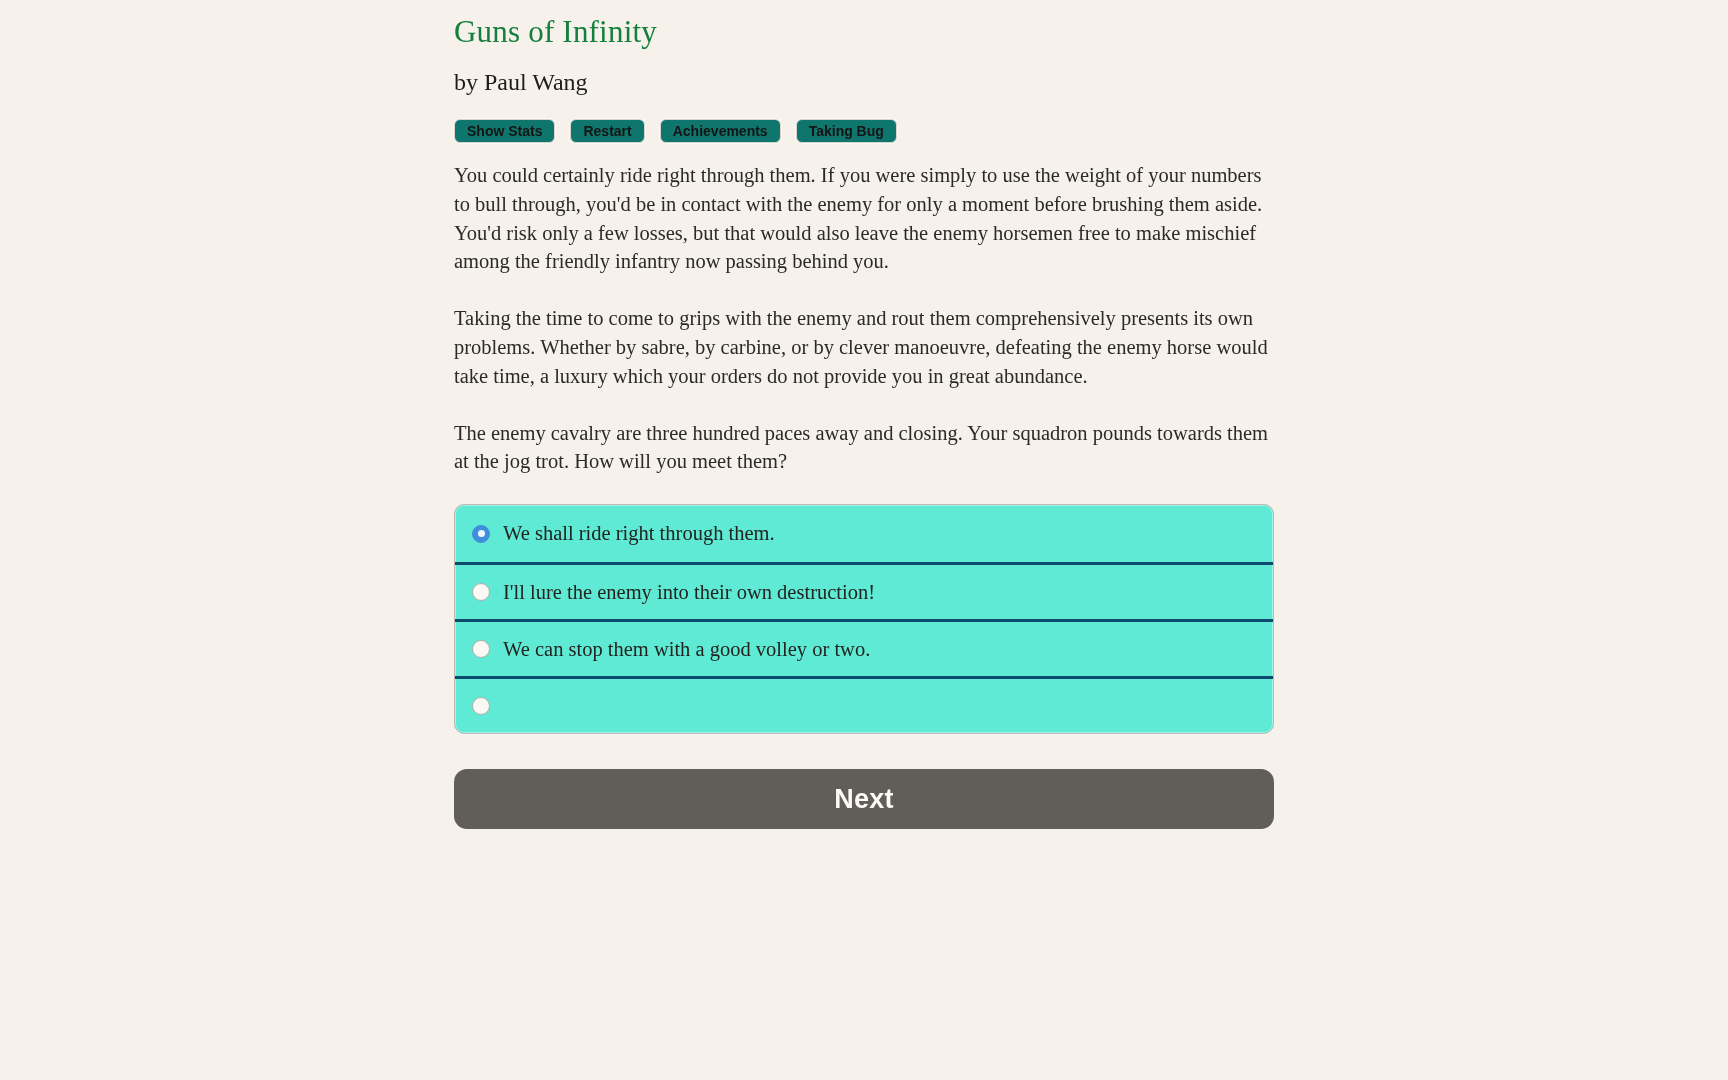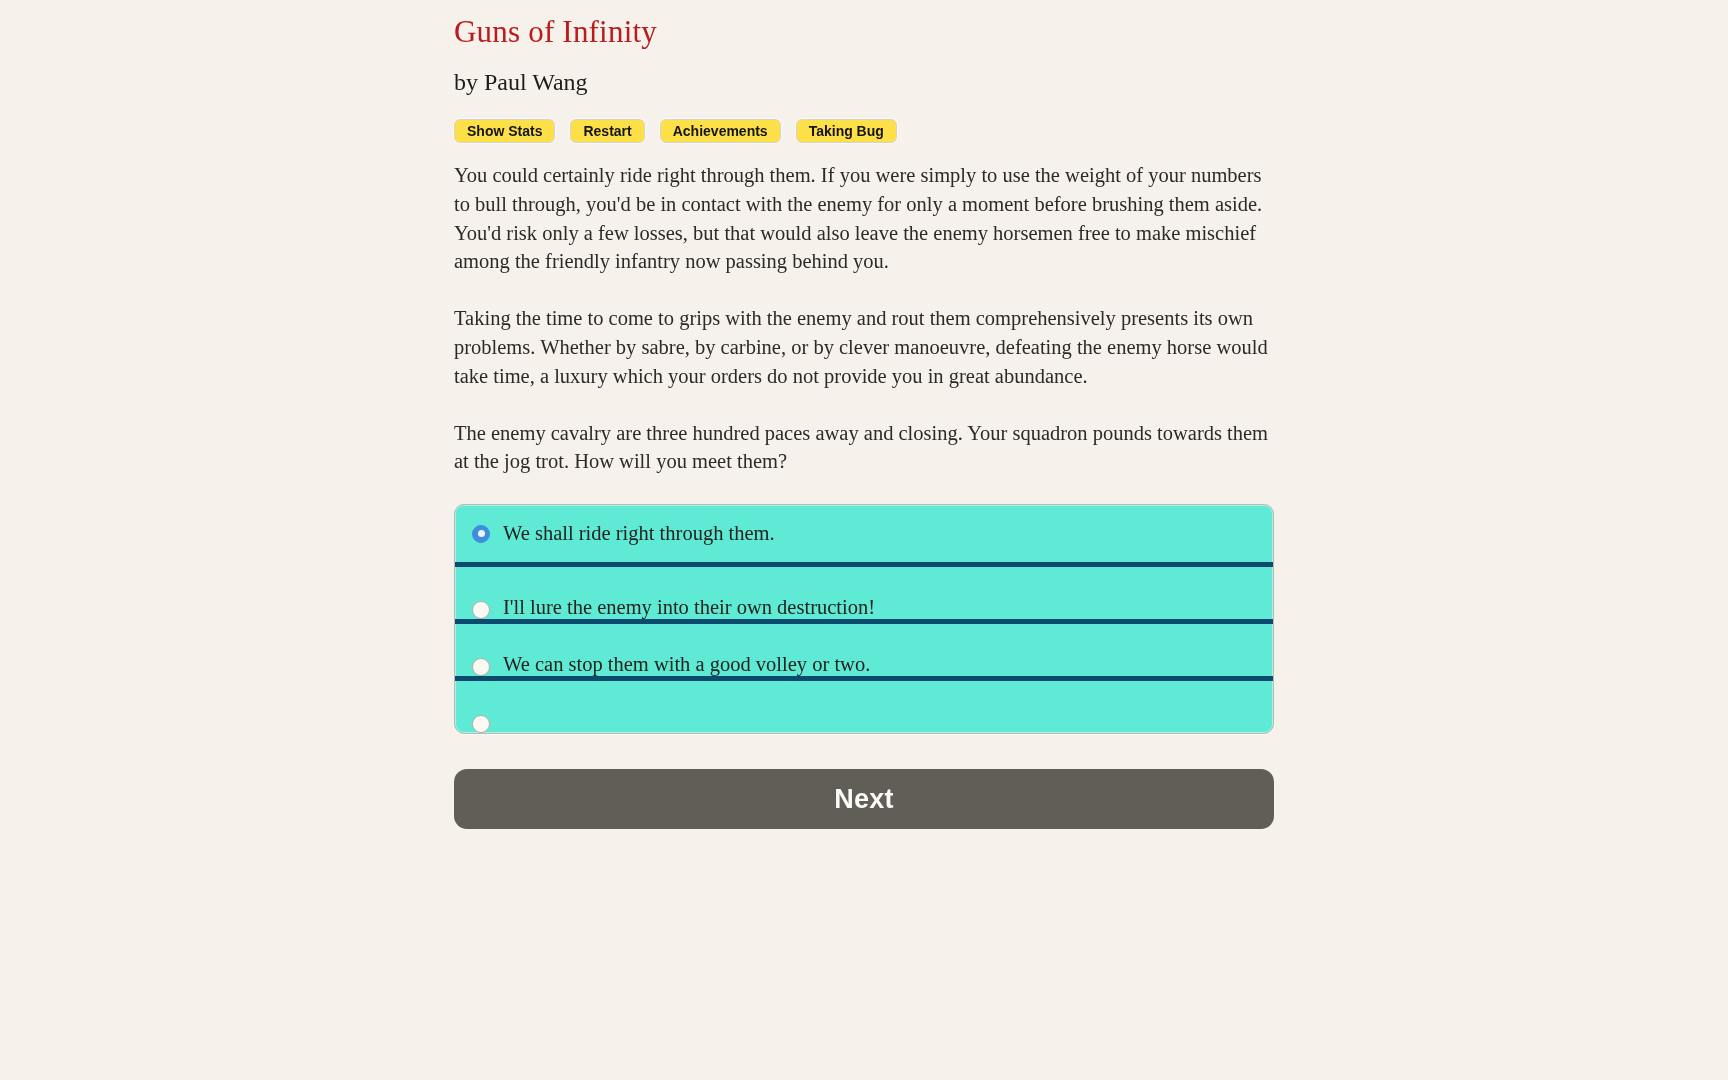--- a/index.html
+++ b/index.html
@@ -12,40 +12,40 @@
     overflow: hidden;
   }
   .content {
     width: 820px;
     margin: 0 auto;
     padding-top: 14px;
   }
   .game-title {
     font-size: 31px;
     font-weight: 400;
-    color: #b91c1c;
+    color: #15803d;
     letter-spacing: 0.2px;
   }
   .game-author {
     font-size: 24px;
     font-weight: 400;
     color: #1e1d1b;
     margin-top: 19px;
   }
   .toolbar {
     display: flex;
     gap: 15px;
     margin-top: 23px;
   }
   .toolbar button {
     font-family: "Liberation Sans", sans-serif;
     font-size: 14px;
     font-weight: 700;
     color: #141414;
-    background: #fde047;
+    background: #0f766e;
     border: 1px solid #d8d4cd;
     border-radius: 6px;
     padding: 3px 12px;
     height: 24px;
     line-height: 16px;
     cursor: pointer;
     box-shadow: 0 0 0 1px rgba(255,255,255,0.5);
   }
   .story { margin-top: 18px; }
   .story p {
@@ -64,21 +64,21 @@
     box-shadow: 0 1px 0 rgba(255,255,255,0.7), inset 0 0 0 1px rgba(255,255,255,0.45);
   }
   .choice-row {
     display: flex;
     align-items: center;
     gap: 13px;
     padding: 0 17px;
     height: 57px;
     cursor: pointer;
   }
-  .choice-row + .choice-row { border-top: 5px solid #0c4a6e; align-items: flex-end; }
+  .choice-row + .choice-row { border-top: 3px solid #0c4a6e; }
   .choice-label {
     font-size: 20.5px;
     color: #24231f;
   }
   .radio {
     width: 18px;
     height: 18px;
     border-radius: 50%;
     border: 1px solid #b3afa7;
     background: #fbf9f4;

